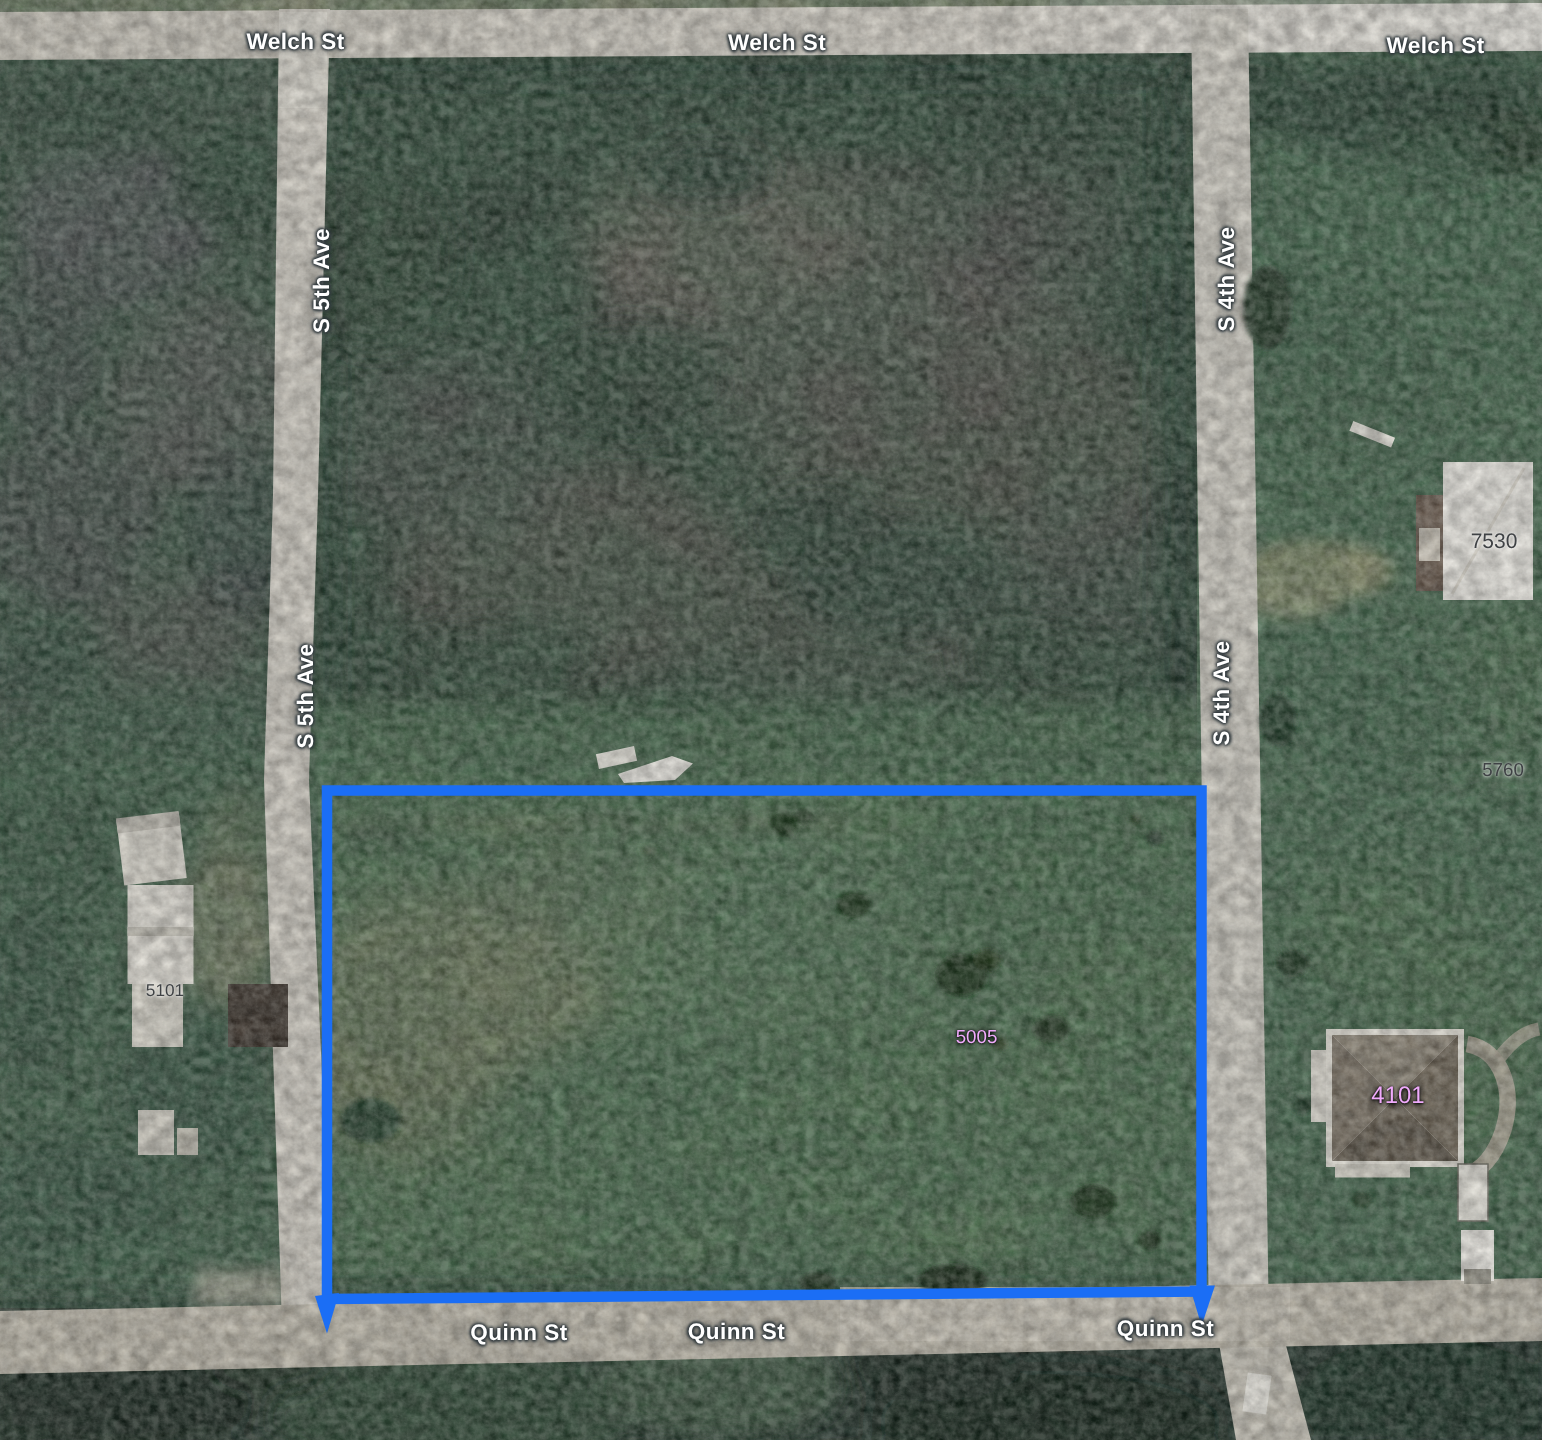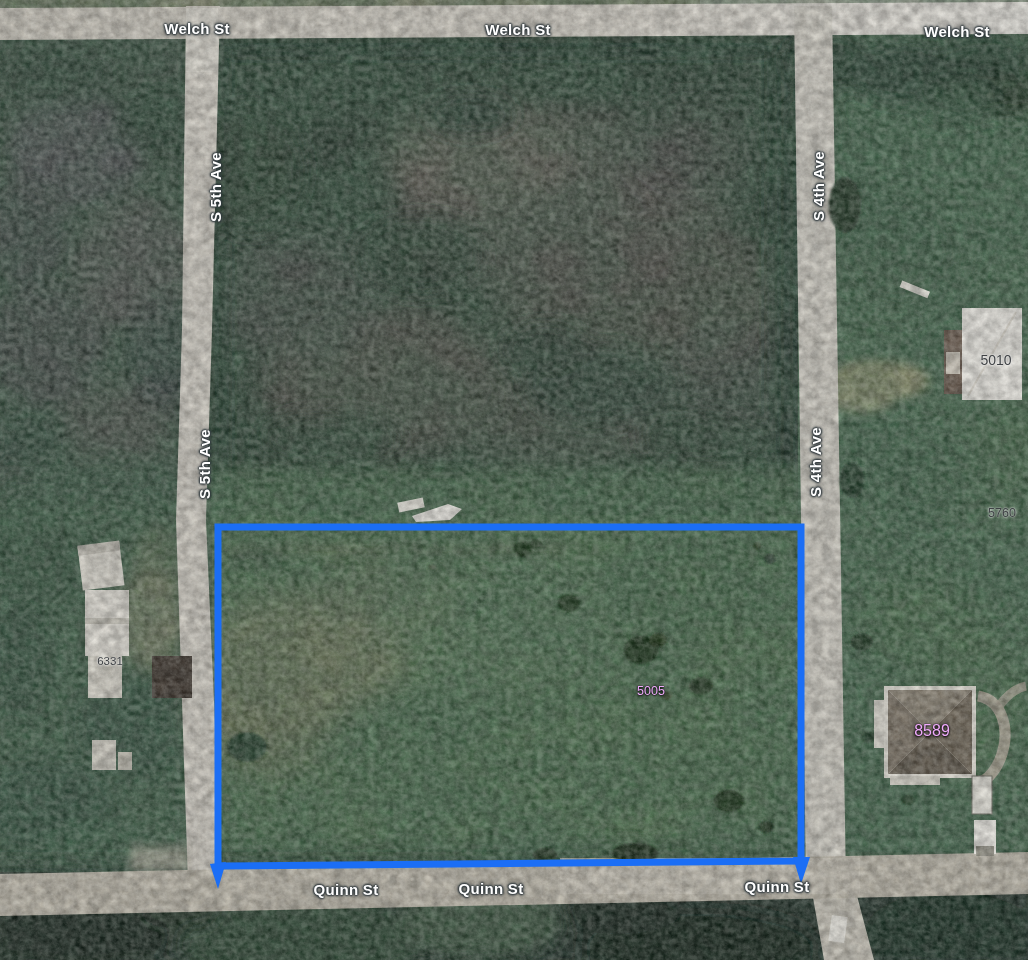--- a/index.html
+++ b/index.html
@@ -258,18 +258,18 @@
 <div class="lbl street" style="left:957px;top:31px">Welch St</div>
 <div class="lbl street rot" style="left:215px;top:187px">S 5th Ave</div>
 <div class="lbl street rot" style="left:204px;top:464px">S 5th Ave</div>
 <div class="lbl street rot" style="left:818px;top:186px">S 4th Ave</div>
 <div class="lbl street rot" style="left:815px;top:462px">S 4th Ave</div>
 <div class="lbl street" style="left:346px;top:889px">Quinn St</div>
 <div class="lbl street" style="left:491px;top:888px">Quinn St</div>
 <div class="lbl street" style="left:777px;top:886px">Quinn St</div>
 
 <div class="lbl pnum-light" style="left:651px;top:691px;font-size:12.5px">5005</div>
-<div class="lbl pnum-dark" style="left:110px;top:661px;font-size:11.5px">6331</div>
-<div class="lbl pnum-dark" style="left:996px;top:360px;font-size:14px">5010</div>
+<div class="lbl pnum-dark" style="left:110px;top:661px;font-size:11.5px">5101</div>
+<div class="lbl pnum-dark" style="left:996px;top:360px;font-size:14px">7530</div>
 <div class="lbl pnum-dark" style="left:1002px;top:513px;font-size:12.5px">5760</div>
-<div class="lbl pnum-light" style="left:932px;top:731px;font-size:16px">8589</div>
+<div class="lbl pnum-light" style="left:932px;top:731px;font-size:16px">4101</div>
 
 </div>
 
 </body></html>

